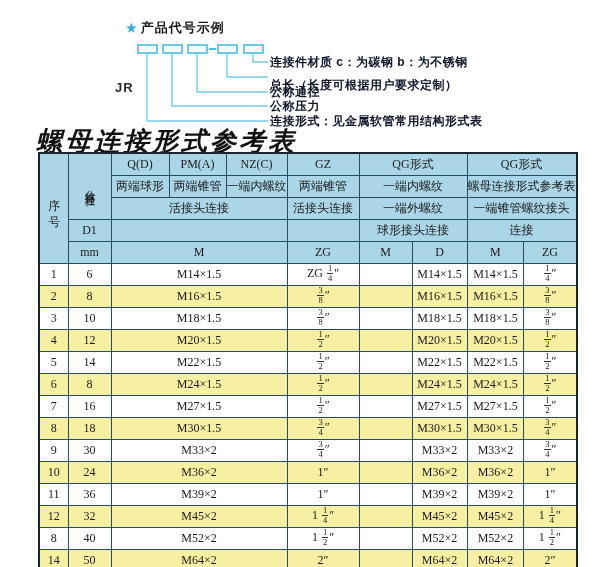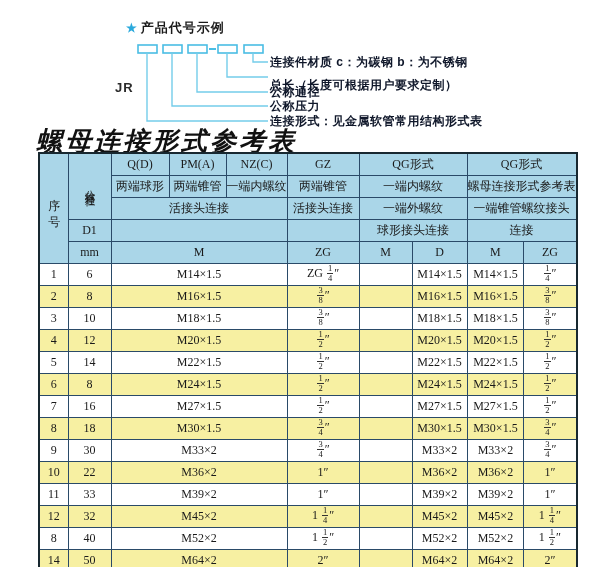--- a/index.html
+++ b/index.html
@@ -271,31 +271,31 @@
         <td></td>
         <td>M33×2</td>
         <td>M33×2</td>
         <td><span class="frac">
             <span class="fn">3</span>
             <span class="fd">4</span>
           </span>″</td>
       </tr>
       <tr class="alt">
         <td>10</td>
-        <td>22</td>
+        <td>24</td>
         <td colspan="3">M36×2</td>
         <td>1″</td>
         <td></td>
         <td>M36×2</td>
         <td>M36×2</td>
         <td>1″</td>
       </tr>
       <tr>
         <td>11</td>
-        <td>33</td>
+        <td>36</td>
         <td colspan="3">M39×2</td>
         <td>1″</td>
         <td></td>
         <td>M39×2</td>
         <td>M39×2</td>
         <td>1″</td>
       </tr>
       <tr class="alt">
         <td>12</td>
         <td>32</td>

